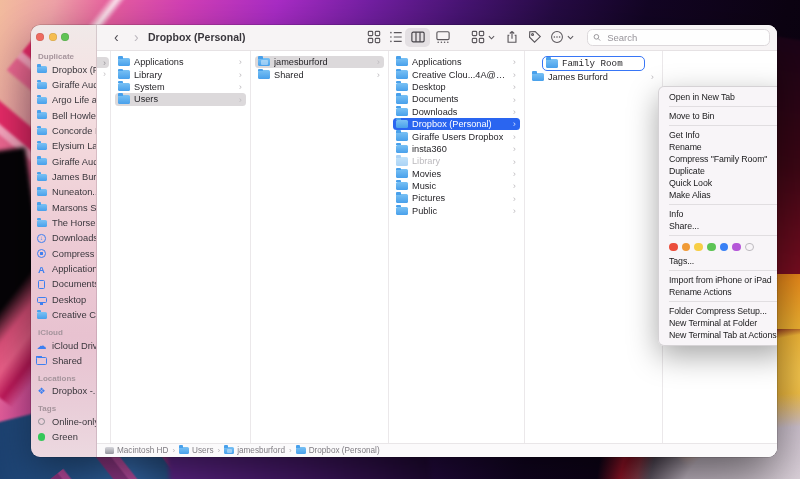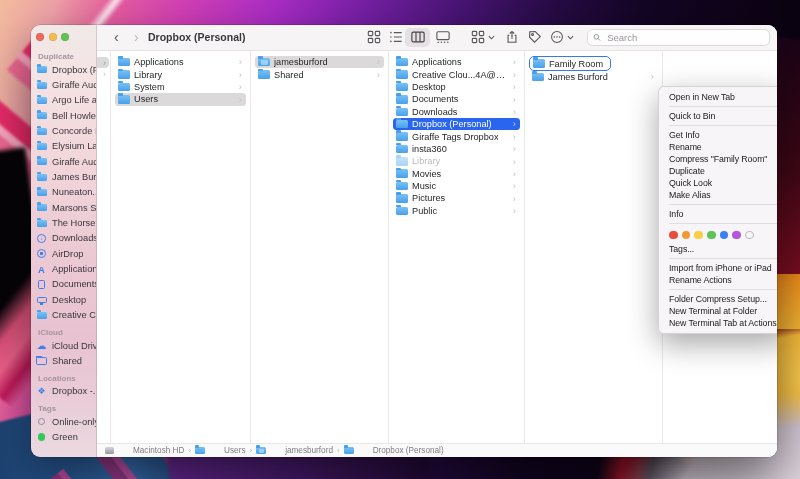--- a/index.html
+++ b/index.html
@@ -80,38 +80,38 @@
   .col.sliver{width:14px;position:relative;}
   .col.c1{width:140px;} .col.c2{width:138px;} .col.c3{width:136px;} .col.c4{width:138px;}
   .col.c5{flex:1;border-right:none;}
   .row{height:12.4px;display:flex;align-items:center;gap:4px;margin:0 4px;padding:0 4px 0 3px;border-radius:3.5px;font-size:9.2px;color:#27262a;white-space:nowrap;}
   .row .lbl{overflow:hidden;text-overflow:ellipsis;}
   .row .chev{margin-left:auto;color:#bfbcc0;font-size:9.5px;line-height:1;padding-left:2px;}
   .row.sel-gray{background:#dcd9db;}
   .row.sel-blue{background:#2a65f0;color:#fff;}
   .row.sel-blue .chev{color:#cfdcff;}
   .row.dimrow{color:#bcbabe;}
-  .row.outlined{width:fit-content;padding-right:7px;border:1.5px solid #3876f6;border-radius:5px;height:13px;margin-left:4px;}
+  .row.outlined{width:fit-content;padding-right:21px;border:1.5px solid #3876f6;border-radius:5px;height:13px;margin-left:17px;font-family:Liberation Mono, monospace;}
   .pillchev{position:absolute;left:0;top:6px;width:12px;height:11px;background:#dcd9db;border-radius:0 4px 4px 0;display:flex;align-items:center;justify-content:flex-end;padding-right:3px;box-sizing:border-box;color:#9a979b;font-size:9px;}
   .plainchev{position:absolute;left:6px;top:18px;color:#c5c2c6;font-size:9px;}
 
   
   .cmenu{position:absolute;left:561px;top:35px;width:128px;background:rgba(248,245,248,.97);
     border-radius:6px;border:1px solid rgba(0,0,0,.14);box-shadow:0 10px 30px rgba(0,0,0,.35);
     padding:4px 0;z-index:50;font-size:8.8px;color:#202022;letter-spacing:-.1px;}
   .mi{height:12px;display:flex;align-items:center;padding:0 8px 0 10px;white-space:nowrap;}
   .mi .sub{margin-left:auto;font-size:8px;color:#59565c;}
   .msep{height:1px;background:rgba(0,0,0,.09);margin:3px 10px;}
   .mtags{display:flex;gap:4.2px;padding:3.5px 0 3.5px 10px;align-items:center;height:8.5px;}
   .tagdot{width:8.5px;height:8.5px;border-radius:50%;flex:none;}
   .tagdot.outline{background:transparent !important;border:1px solid #bdbabf;box-sizing:border-box;}
 
   
   .pathbar{height:13px;flex:none;background:#fbfafb;border-top:1px solid #e9e6e8;display:flex;align-items:center;font-size:8.2px;color:#7f7c82;padding-left:8px;gap:4px;white-space:nowrap;overflow:hidden;}
-  .pseg{display:flex;align-items:center;gap:19px;justify-content:flex-end;}
+  .pseg{display:flex;align-items:center;gap:3px;justify-content:flex-end;}
   .psep{color:#b5b2b7;font-size:8px;}
   .pico-disk{width:9px;height:7px;background:linear-gradient(180deg,#d6d6db,#96969e);border-radius:1.5px;flex:none;}
 </style>
 </head>
 <body>
 
 <div class="stage">
 
   <div class="wp wp-base"></div>
   <div class="wp wp-whitestreak"></div>
@@ -205,21 +205,21 @@
           <div class="sb-item">
             <span class="sic">
               <span class="ic-circ">↓</span>
             </span>
             <span class="lbl">Downloads</span>
           </div>
           <div class="sb-item">
             <span class="sic">
               <span class="ic-target"></span>
             </span>
-            <span class="lbl">AirDrop</span>
+            <span class="lbl">Compress</span>
           </div>
           <div class="sb-item">
             <span class="sic">
               <span class="ic-A">A</span>
             </span>
             <span class="lbl">Applications</span>
           </div>
           <div class="sb-item">
             <span class="sic">
               <span class="ic-doc"></span>
@@ -412,21 +412,21 @@
               <span class="lbl">Downloads</span>
               <span class="chev">›</span>
             </div>
             <div class="row sel-blue">
               <span class="ficon"></span>
               <span class="lbl">Dropbox (Personal)</span>
               <span class="chev">›</span>
             </div>
             <div class="row">
               <span class="ficon"></span>
-              <span class="lbl">Giraffe Tags Dropbox</span>
+              <span class="lbl">Giraffe Users Dropbox</span>
               <span class="chev">›</span>
             </div>
             <div class="row">
               <span class="ficon"></span>
               <span class="lbl">insta360</span>
               <span class="chev">›</span>
             </div>
             <div class="row dimrow">
               <span class="ficon"></span>
               <span class="lbl">Library</span>
@@ -465,21 +465,21 @@
             </div>
           </div>
         <div class="col c5" id="col-4"></div>
 
         <div class="cmenu" id="cmenu">
             <div class="mi">
               <span>Open in New Tab</span>
             </div>
             <div class="msep"></div>
             <div class="mi">
-              <span>Quick to Bin</span>
+              <span>Move to Bin</span>
             </div>
             <div class="msep"></div>
             <div class="mi">
               <span>Get Info</span>
             </div>
             <div class="mi">
               <span>Rename</span>
             </div>
             <div class="mi">
               <span>Compress "Family Room"</span>
@@ -489,20 +489,23 @@
             </div>
             <div class="mi">
               <span>Quick Look</span>
             </div>
             <div class="mi">
               <span>Make Alias</span>
             </div>
             <div class="msep"></div>
             <div class="mi">
               <span>Info</span>
+            </div>
+            <div class="mi">
+              <span>Share...</span>
             </div>
             <div class="msep"></div>
             <div class="mtags">
               <span class="tagdot" style="background: rgb(235, 77, 59);"></span>
               <span class="tagdot" style="background: rgb(240, 154, 55);"></span>
               <span class="tagdot" style="background: rgb(247, 206, 70);"></span>
               <span class="tagdot" style="background: rgb(93, 196, 85);"></span>
               <span class="tagdot" style="background: rgb(57, 128, 245);"></span>
               <span class="tagdot" style="background: rgb(181, 87, 216);"></span>
               <span class="tagdot outline"></span>

